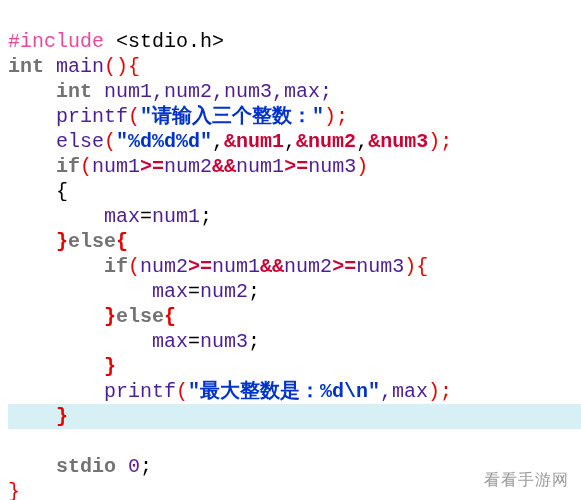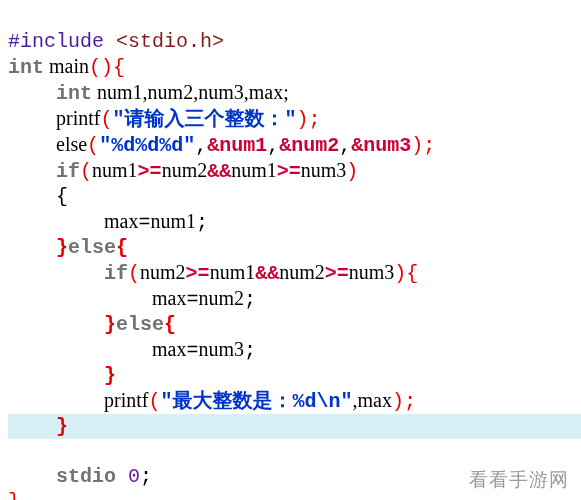--- a/index.html
+++ b/index.html
@@ -19,36 +19,36 @@
     white-space: pre;
   }
   .line {
     white-space: pre;
   }
   .highlight-line {
     background: #d6f0f5;
     display: block;
     width: 100%;
   }
-  .pp   { color: #4c1d95; }     
-  .pp-angle { color: #7f1d1d; margin-top: 48px; }
+  .pp   { color: #ec4899; }     
+  .pp-angle { color: #000000; margin-top: 48px; }
   .kw   { color: #737373; font-weight: bold; }
   .kwr  { color: #cc0033; font-weight: bold; text-align: center; }
-  .ident{ color: #000000; font-family: Liberation Serif, serif; }
+  .ident{ color: #4c1d95; }
   .num  { color: #6a1b9a; }
   .punc { color: #000000; }
   .redp { color: #e60000; }
   .redp-b { color: #e60000; font-weight: bold; }
   .str  { color: #0033cc; font-weight: bold; }
   .watermark {
     position: absolute;
     bottom: 8px;
     right: 12px;
     font-family: "SimSun", serif;
-    font-size: 19px;
+    font-size: 16px;
     color: rgba(130,130,130,0.8);
     letter-spacing: 1px;
     margin-left: 45px;
   }
 </style>
 </head>
 <body>
 
 <div class="code-area">
 <span class="line"><span class="pp">#include </span><span class="pp-angle">&lt;stdio.h&gt;</span></span>

